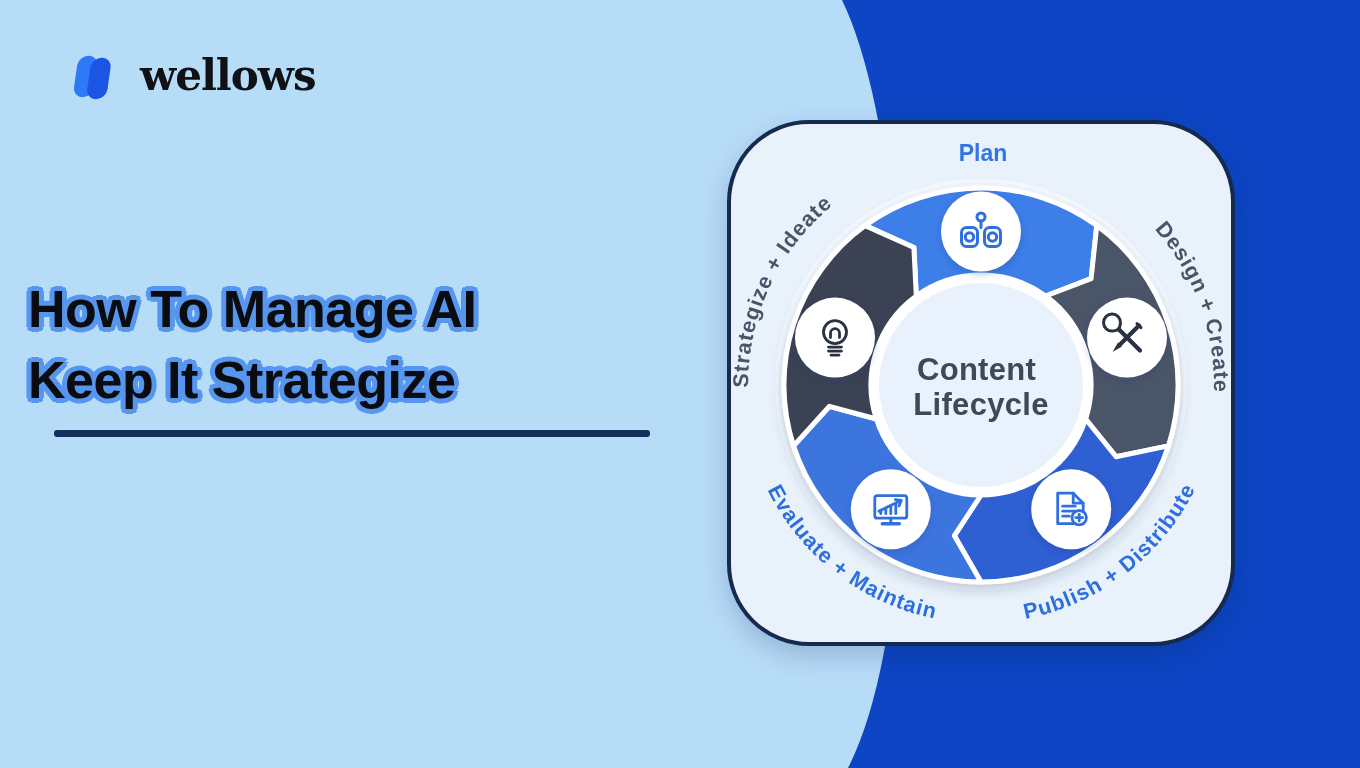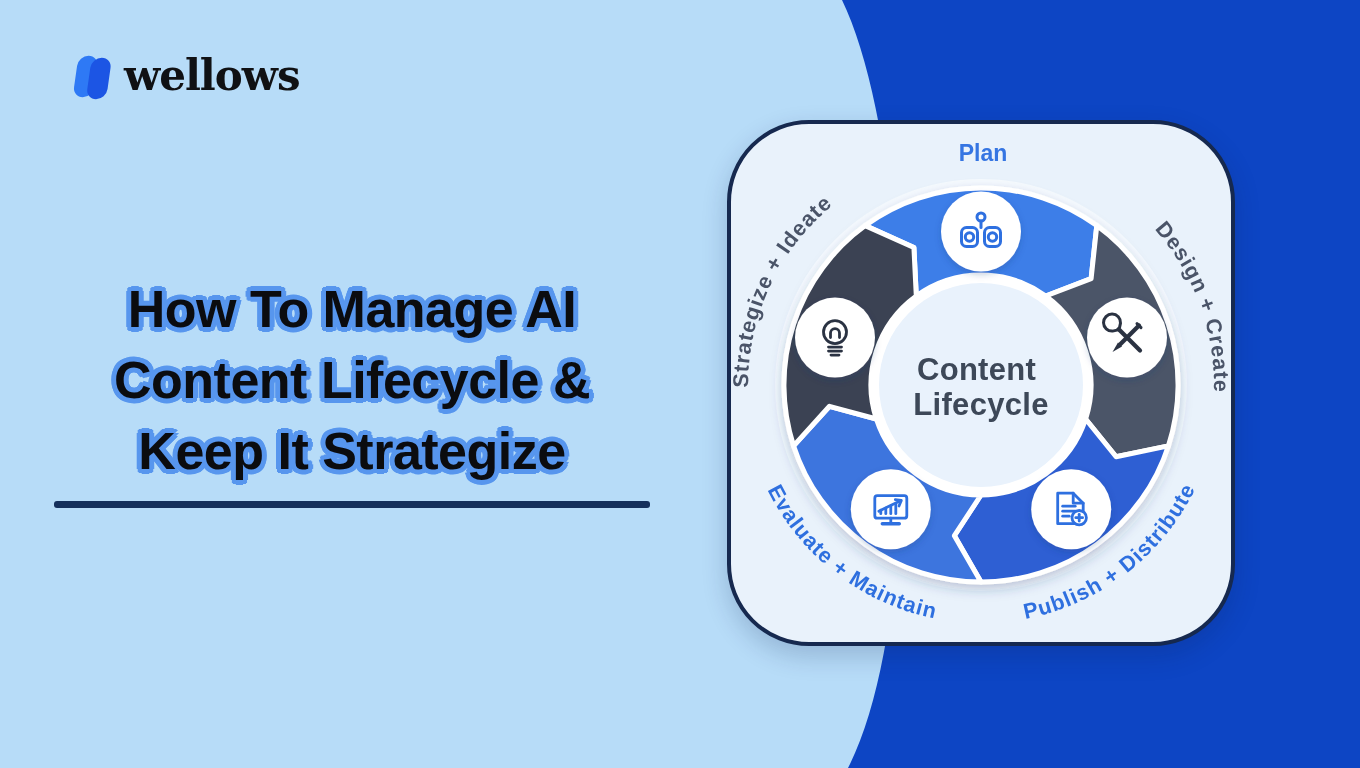--- a/index.html
+++ b/index.html
@@ -7,32 +7,32 @@
   body {
     font-family: "Liberation Sans", sans-serif;
     overflow: hidden;
     background: #b7dcf8;
   }
   .stage { position: relative; width: 1360px; height: 768px; overflow: hidden; }
 
   .bg-svg { position: absolute; left: 0; top: 0; width: 1360px; height: 768px; }
 
   
-  .logo { position: absolute; left: 64px; top: 48px; display: flex; align-items: center; gap: 6px; }
+  .logo { position: absolute; left: 64px; top: 48px; display: flex; align-items: center; gap: 22px; }
   .logo-text {
     font-family: "DejaVu Serif", serif;
     font-weight: bold;
     font-size: 42px;
     letter-spacing: -1px;
     color: #101114;
     line-height: 1;
   }
 
   
-  .title-block { position: absolute; left: 28px; top: 274px; width: 648px; text-align: center; }
+  .title-block { position: absolute; left: 28px; top: 274px; width: 648px; text-align: left; }
   .title-line {
     font-size: 52px;
     font-weight: bold;
     letter-spacing: -0.5px;
     line-height: 71px;
     color: #0b0c0f;
     text-shadow:
       -5px 0 0 #5796ee, 5px 0 0 #5796ee, 0 -5px 0 #5796ee, 0 5px 0 #5796ee,
       -4px -3px 0 #5796ee, 4px -3px 0 #5796ee, -4px 3px 0 #5796ee, 4px 3px 0 #5796ee,
       -3px -4px 0 #5796ee, 3px -4px 0 #5796ee, -3px 4px 0 #5796ee, 3px 4px 0 #5796ee;
@@ -69,21 +69,20 @@
       <g transform="skewX(-8) translate(8,0)">
         <rect x="8" y="7" width="21" height="43" rx="10.5" fill="#2e79f5"></rect>
         <rect x="22" y="9" width="21" height="43" rx="10.5" fill="#1c55e4"></rect>
       </g>
     </svg>
     <div class="logo-text">wellows</div>
   </div>
 
   <div class="title-block">
     <div class="title-line">How To Manage AI</div>
-    <div class="title-line">Content Lifecycle &amp;</div>
     <div class="title-line">Keep It Strategize</div>
     <div class="title-underline"></div>
   </div>
 
   <div class="infographic-card"></div>
 
   <svg class="wheel-svg" viewBox="-265 -265 530 530" xmlns="http://www.w3.org/2000/svg">
     <defs>
       <filter id="wheelShadow" x="-30%" y="-30%" width="160%" height="160%">
         <feDropShadow dx="0" dy="5" stdDeviation="6" flood-color="#1c3a78" flood-opacity="0.28"></feDropShadow>

